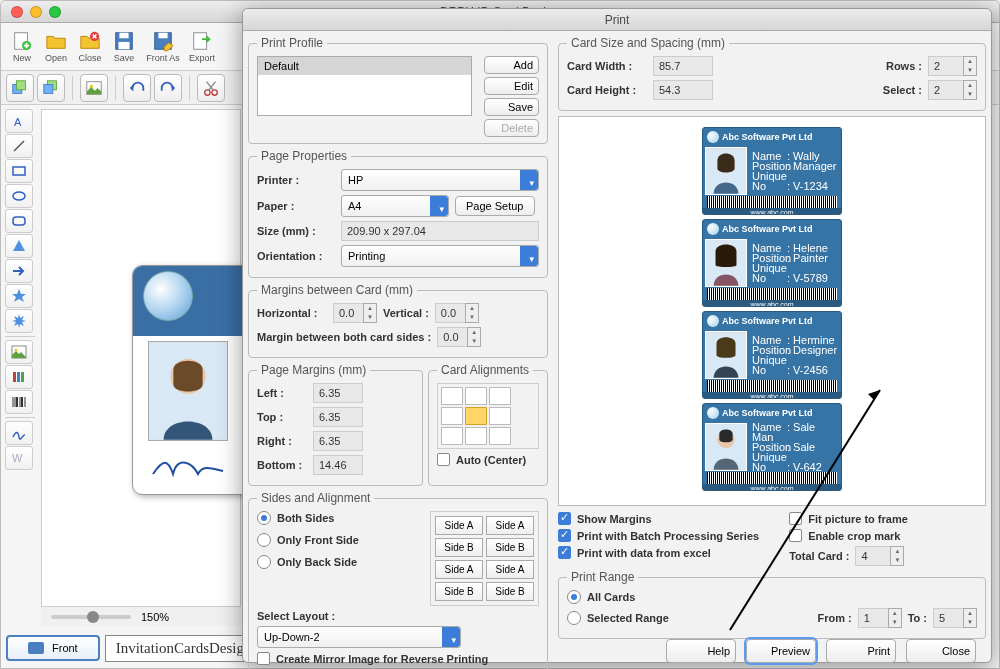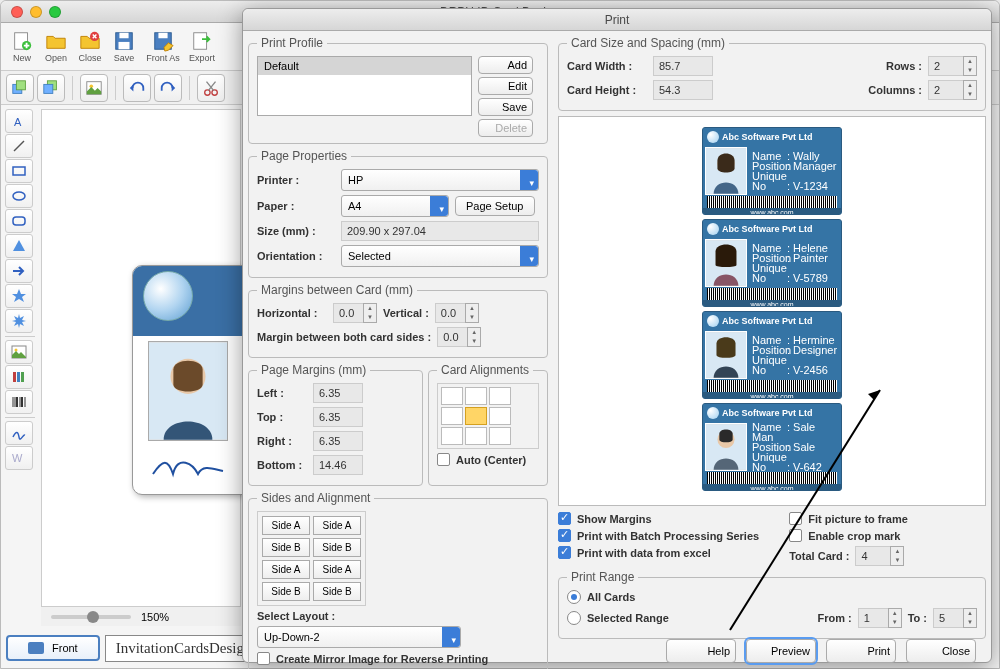--- a/index.html
+++ b/index.html
@@ -340,21 +340,21 @@
   </div>
 </div>
 
 <div class="print-dialog">
   <div class="print-title">Print</div>
   <div class="print-body">
 
     <div class="print-left">
       <fieldset>
         <legend>Print Profile</legend>
-        <div style="display:flex; gap:6px;">
+        <div style="display:flex; gap:12px;">
           <div class="profile-list">
             <div class="profile-item">Default</div>
           </div>
           <div class="profile-btns">
             <div class="btn">Add</div>
             <div class="btn">Edit</div>
             <div class="btn">Save</div>
             <div class="btn disabled">Delete</div>
           </div>
         </div>
@@ -370,21 +370,21 @@
           <label style="width:78px">Paper :</label>
           <div class="select" style="width:108px"><span>A4</span></div>
           <div class="btn">Page Setup</div>
         </div>
         <div class="row">
           <label style="width:78px">Size (mm) :</label>
           <div class="txtbox" style="flex:1">209.90 x 297.04</div>
         </div>
         <div class="row">
           <label style="width:78px">Orientation :</label>
-          <div class="select" style="flex:1"><span>Selected</span></div>
+          <div class="select" style="flex:1"><span>Printing</span></div>
         </div>
       </fieldset>
 
       <fieldset>
         <legend>Margins between Card (mm)</legend>
         <div class="row">
           <label style="width:70px">Horizontal :</label>
           <div class="spinner">
               <div class="txtbox" style="width:30px">0.0</div>
               <div class="spin-arrows">
@@ -449,20 +449,34 @@
           <div class="row" style="margin-top:4px">
               <span class="checkbox"></span>
               <label>Auto (Center)</label>
             </div>
         </fieldset>
       </div>
 
       <fieldset>
         <legend>Sides and Alignment</legend>
         <div style="display:flex; gap:10px;">
+          <div style="flex:1">
+            <div class="row">
+                <span class="radio checked"></span>
+                <label>Both Sides</label>
+              </div>
+            <div class="row" style="margin-top:8px">
+                <span class="radio"></span>
+                <label>Only Front Side</label>
+              </div>
+            <div class="row" style="margin-top:8px">
+                <span class="radio"></span>
+                <label>Only Back Side</label>
+              </div>
+          </div>
           <div class="side-grid">
             <div class="side-btn">Side A</div>
             <div class="side-btn">Side A</div>
             <div class="side-btn">Side B</div>
             <div class="side-btn">Side B</div>
             <div class="side-btn">Side A</div>
             <div class="side-btn">Side A</div>
             <div class="side-btn">Side B</div>
             <div class="side-btn">Side B</div>
           </div>
@@ -497,21 +511,21 @@
               <div class="spin-arrows">
                 <span>▲</span>
                 <span>▼</span>
               </div>
             </div>
         </div>
         <div class="row">
           <label style="width:80px">Card Height :</label>
           <div class="txtbox" style="width:60px">54.3</div>
           <div style="flex:1"></div>
-          <label>Columns :</label>
+          <label>Select :</label>
           <div class="spinner">
               <div class="txtbox" style="width:35px">2</div>
               <div class="spin-arrows">
                 <span>▲</span>
                 <span>▼</span>
               </div>
             </div>
         </div>
       </fieldset>
 

